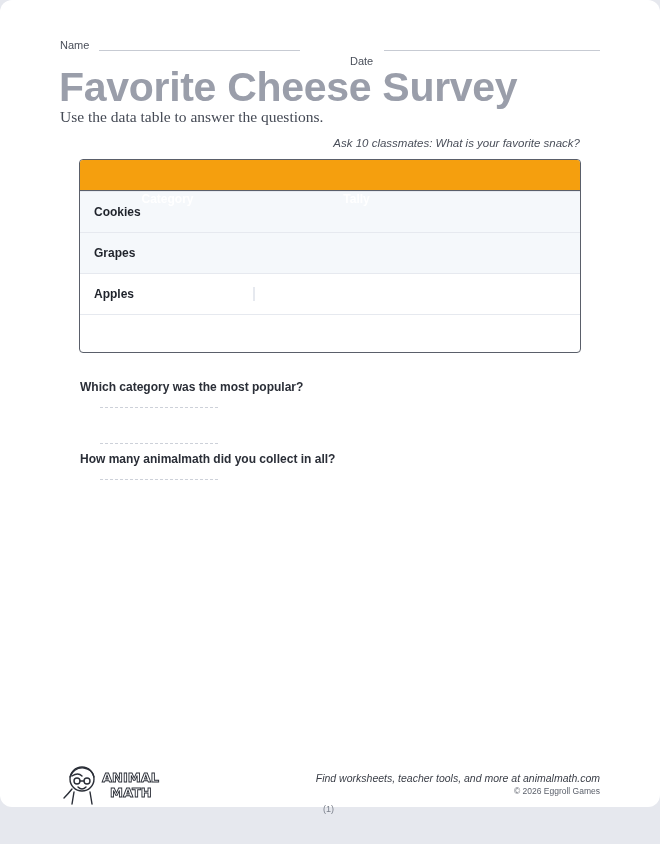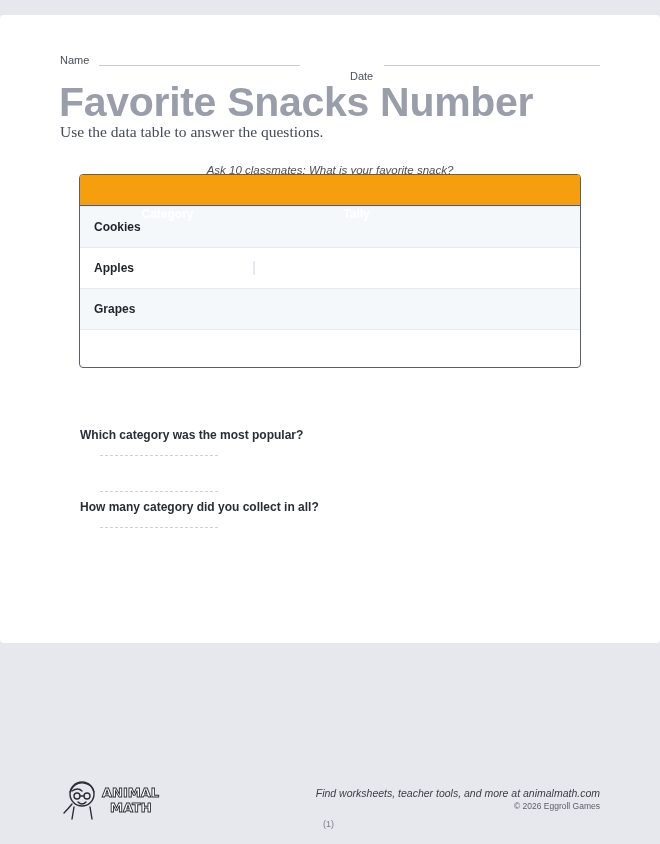--- a/index.html
+++ b/index.html
@@ -4,41 +4,41 @@
   <style>
     html, body { margin: 0; padding: 0; }
     body {
       width: 660px; height: 844px;
       background: #e6e8ee;
       font-family: "Liberation Sans", "DejaVu Sans", sans-serif;
       overflow: hidden;
       position: relative;
     }
     .page {
-      position: absolute; left: 0; top: 15px;
-      width: 660px; height: 628px;
+      position: absolute; left: 0; top: 0;
+      width: 660px; height: 807px;
       background: #ffffff;
-      border-radius: 4px;
+      border-radius: 12px;
     }
     .name-label { position: absolute; left: 60px; top: 39px; font-size: 11px; color: #4a4f5a; }
     .name-line { position: absolute; left: 99px; top: 50px; width: 201px; height: 0; border-bottom: 1.5px solid #c7cbd3; }
     .date-label { position: absolute; left: 350px; top: 39px; font-size: 11px; color: #4a4f5a; margin-top: 16px; }
     .date-line { position: absolute; left: 384px; top: 50px; width: 216px; height: 0; border-bottom: 1.5px solid #c7cbd3; }
     .title {
       position: absolute; left: 59px; top: 62px;
       font-size: 41px; font-weight: bold; color: #9a9eaa;
       letter-spacing: -0.3px; line-height: 50px; white-space: nowrap;
     }
     .subtitle {
       position: absolute; left: 60px; top: 107px;
       font-size: 15.5px; color: #454a55; line-height: 20px; font-family: Liberation Serif, serif;
     }
     .prompt {
       position: absolute; left: 80px; top: 137px; width: 500px;
-      text-align: center; font-style: italic; font-size: 11.5px; color: #4a4f5a; margin-top: 12px;
+      text-align: right; font-style: italic; font-size: 11.5px; color: #4a4f5a;
     }
     .table-wrap {
       position: absolute; left: 79px; top: 159px;
       width: 500px; height: 192px;
       border: 1.5px solid #5a5f6a; border-radius: 4px;
       overflow: hidden; background: #fff;
     }
     .thead {
       display: flex; height: 30px; background: #f59f0e;
       border-bottom: 1.5px solid #5a5f6a;
@@ -52,21 +52,21 @@
     .th:last-child { border-right: none; }
     .c1 { width: 175px; }
     .c2 { width: 199px; }
     .c3 { flex: 1; }
     .row { display: flex; height: 40px; border-top: 1px solid #e6e9ef; align-items: center; }
     .row:first-of-type { border-top: none; }
     .row.shaded { background: #f5f8fb; }
     .td { display: flex; align-items: center; font-size: 12px; font-weight: bold; color: #1f232b; }
     .td.c1 { padding-left: 14px; box-sizing: border-box; }
     .row.plain .td.c1, .row.plain .td.c2 { border-right: 2px solid #e6e9ef; }
-    .questions { position: absolute; left: 80px; top: 379px; margin-top: 33px; }
+    .questions { position: absolute; left: 80px; top: 379px; }
     .q { position: relative; height: 36px; }
     .q-text { font-size: 12px; font-weight: bold; color: #2a2e37; line-height: 16px; }
     .q-line {
       position: absolute; left: 20px; top: 28px; width: 118px; height: 0;
       border-bottom: 1.5px dashed #cdd1d9;
     }
     .logo { position: absolute; left: 60px; top: 762px; width: 110px; height: 46px; }
     .footer-link {
       position: absolute; right: 60px; top: 772px;
       font-size: 10.5px; color: #3a3e47; text-align: right; white-space: nowrap; font-style: italic;
@@ -83,61 +83,61 @@
 </head>
 <body>
 
 <div class="page">
 
   <span class="name-label">Name</span>
   <div class="name-line"></div>
   <span class="date-label">Date</span>
   <div class="date-line"></div>
 
-  <div class="title">Favorite Snacks Number</div>
+  <div class="title">Favorite Cheese Survey</div>
   <div class="subtitle">Use the data table to answer the questions.</div>
 
   <div class="prompt">Ask 10 classmates: What is your favorite snack?</div>
 
   <div class="table-wrap">
     <div class="thead">
       <div class="th c1">Category</div>
       <div class="th c2">Tally</div>
     </div>
     <div class="row shaded">
       <div class="td c1">Cookies</div>
       <div class="td c2"></div>
       <div class="td c3"></div>
     </div>
-    <div class="row plain">
-      <div class="td c1">Apples</div>
+    <div class="row shaded">
+      <div class="td c1">Grapes</div>
       <div class="td c2"></div>
       <div class="td c3"></div>
     </div>
-    <div class="row shaded">
-      <div class="td c1">Grapes</div>
+    <div class="row plain">
+      <div class="td c1">Apples</div>
       <div class="td c2"></div>
       <div class="td c3"></div>
     </div>
     <div class="row plain">
       <div class="td c2"></div>
       <div class="td c3"></div>
     </div>
   </div>
 
   <div class="questions">
     <div class="q">
       <div class="q-text">Which category was the most popular?</div>
       <div class="q-line"></div>
     </div>
     <div class="q">
       <div class="q-line"></div>
     </div>
     <div class="q">
-      <div class="q-text">How many category did you collect in all?</div>
+      <div class="q-text">How many animalmath did you collect in all?</div>
       <div class="q-line"></div>
     </div>
   </div>
 
   <div class="logo">
     <svg width="110" height="46" viewBox="0 0 110 46">
       <g fill="none" stroke="#2a2e37" stroke-width="1.4" stroke-linecap="round" stroke-linejoin="round">
         <circle cx="22" cy="17" r="12"></circle>
         <path d="M10 15 Q14 5 24 6 Q32 7 34 15"></path>
         <path d="M12 14 Q18 10 22 14"></path>

